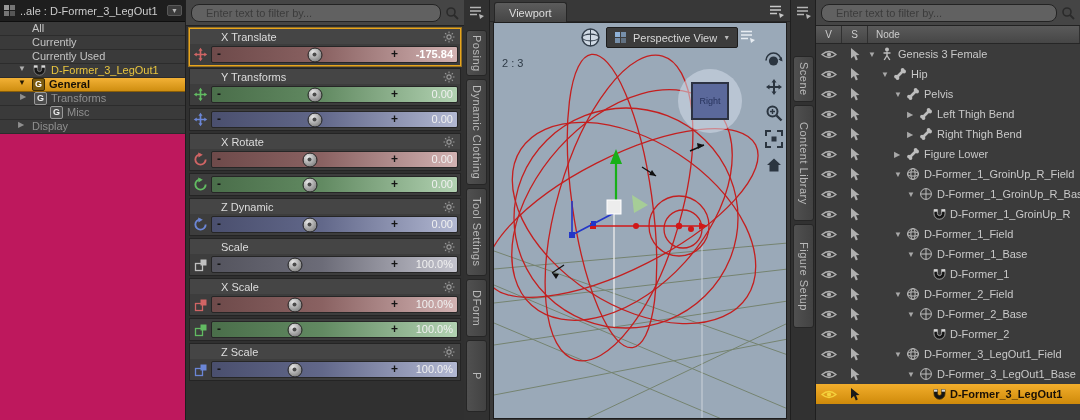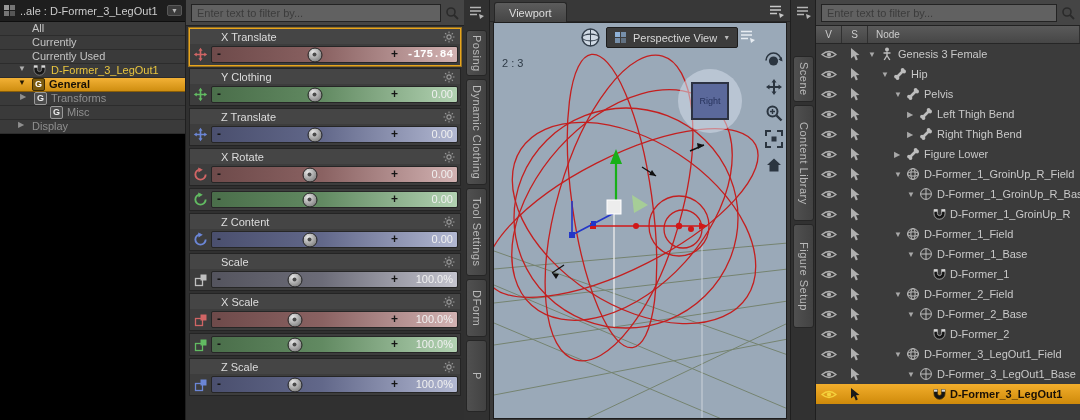--- a/index.html
+++ b/index.html
@@ -1,58 +1,58 @@
 <!DOCTYPE html>
 <html><head>
 <meta charset="utf-8">
 <style>
   html,body{margin:0;padding:0;background:#222;}
   .app{position:relative;width:1080px;height:420px;overflow:hidden;background:#333333;
        font-family:"Liberation Sans",sans-serif;font-size:11px;color:#c8c8c8;-webkit-font-smoothing:antialiased;}
   .app *{box-sizing:border-box;}
 
   
-  .left-pane{position:absolute;left:0;top:0;width:186px;height:420px;background:#000000;border-right:1px solid #1f1f1f;}
+  .left-pane{position:absolute;left:0;top:0;width:186px;height:420px;background:#be185d;border-right:1px solid #1f1f1f;}
   .lp-header{height:22px;background:#1e1e1e;border-bottom:1px solid #0f0f0f;display:flex;align-items:center;gap:4px;padding:0 3px;color:#cccccc;cursor:pointer;}
   .lp-htext{white-space:nowrap;overflow:hidden;flex:1;}
   .lp-harrow{background:#3c3c3c;border:1px solid #585858;color:#b5b5b5;font-size:7px;padding:1px 3px;border-radius:2px;}
   .lp-hicon{display:flex;align-items:center;}
   .lp-row{height:14px;display:flex;align-items:flex-start;gap:4px;padding:0 18px;background:#3a3a3a;border-bottom:1px solid #2c2c2c;color:#c4c4c4;cursor:pointer;}
   .lp-row .arrow{width:10px;font-size:8px;color:#aeaeae;flex:none;}
   .lp-row.dim{color:#8f8f8f;}
   .lp-row.dim .arrow{color:#8f8f8f;}
   .lp-row .ylw{color:#e9c63f;}
   .lp-row.hl{background:linear-gradient(#f2b136,#cf8e10);color:#181006;font-weight:bold;border-bottom:1px solid #8a5e08;}
   .lp-row.hl .arrow{color:#241803;}
   .gbox{width:13px;height:13px;flex:none;border:1px solid #9a9a9a;background:#4d4d4d;color:#ececec;font-size:9px;font-weight:bold;
         display:flex;align-items:center;justify-content:center;border-radius:2px;line-height:1;}
   .lp-row.hl .gbox{background:#7a5a0e;border-color:#3d2c05;color:#ffffff;}
   .icon{display:inline-flex;align-items:center;justify-content:center;flex:none;}
 
   
   .params-pane{position:absolute;left:186px;top:0;width:278px;height:420px;background:#303030;overflow:hidden;}
   .filter-bar{height:26px;display:flex;align-items:center;gap:4px;background:#454545;border-bottom:1px solid #222;padding:0 5px;}
-  .filter-input{flex:1;height:18px;background:#616161;border:1px solid #232323;border-radius:0;color:#1d1d1d;font-size:11px;padding:0 5px;font-family:inherit;outline:none;}
+  .filter-input{flex:1;height:18px;background:#616161;border:1px solid #232323;border-radius:8px;color:#1d1d1d;font-size:11px;padding:0 14px;font-family:inherit;outline:none;}
   .filter-input::placeholder{color:#3c3c3c;opacity:1;}
   .slider-block{margin:2px 3px 2px 3px;border:1px solid #242424;background:#3d3d3d;}
   .slider-block.sel{border:1px solid #e7a51c;box-shadow:0 0 0 1px rgba(231,165,28,.55);}
   .sl-label-row{height:15px;display:flex;align-items:center;background:#454545;padding:0 5px;color:#dddddd;}
   .sl-label{padding-left:26px;font-size:11px;}
   .sl-gear{margin-left:auto;display:flex;cursor:pointer;}
   .sl-row{height:21px;position:relative;}
   .sl-type{position:absolute;left:1px;top:2px;width:19px;height:17px;display:flex;align-items:center;justify-content:center;}
   .sl-track{position:absolute;left:21px;right:2px;top:2px;bottom:2px;border:1px solid #262626;border-radius:2px;cursor:pointer;}
   .ax-x .sl-track{background:linear-gradient(to right,#6e4a4a,#8a6262 45%,#d2b2b2);}
   .ax-y .sl-track{background:linear-gradient(to right,#4a6e4a,#628a62 45%,#b2d2b2);}
   .ax-z .sl-track{background:linear-gradient(to right,#4a4f6e,#62688a 45%,#b2b8d2);}
   .ax-a .sl-track{background:linear-gradient(to right,#54545e,#6c6c78 45%,#c4c4ce);}
   .sl-minus{position:absolute;left:27px;top:3px;color:#151515;font-weight:bold;font-size:12px;line-height:15px;cursor:pointer;}
   .sl-plus{position:absolute;right:62px;top:3px;color:#151515;font-weight:bold;font-size:12px;line-height:15px;cursor:pointer;}
   .sl-value{position:absolute;right:7px;top:4px;color:#f0f0f0;font-size:11px;text-align:right;}
-  .sel .sl-value{font-weight:bold;color:#ffffff;font-family:Liberation Mono, monospace;}
+  .sel .sl-value{font-weight:bold;color:#ffffff;}
   .sl-handle{position:absolute;top:50%;width:15px;height:15px;border-radius:50%;border:1px solid #262626;
              background:radial-gradient(circle at 35% 30%,#e9e9e9,#a0a0a0 55%,#6d6d6d);transform:translate(-50%,-50%);cursor:grab;}
   .sl-handle::after{content:"";position:absolute;left:50%;top:50%;width:4px;height:4px;margin:-2px 0 0 -2px;border-radius:50%;background:#4a4a4a;}
 
   
   .ltabs{position:absolute;left:464px;top:0;width:26px;height:420px;background:#313131;border-right:1px solid #1f1f1f;}
   .rtabs{position:absolute;left:790px;top:0;width:26px;height:420px;background:#313131;border-left:1px solid #1f1f1f;border-right:1px solid #1f1f1f;}
   .strip-menu{position:absolute;left:5px;top:5px;cursor:pointer;}
   .vtab{position:absolute;left:2px;width:21px;background:linear-gradient(to right,#505050,#424242);border:1px solid #262626;border-radius:3px;
         color:#b9b9b9;writing-mode:vertical-rl;display:flex;align-items:center;justify-content:center;font-size:11px;letter-spacing:.5px;cursor:pointer;white-space:nowrap;overflow:hidden;}
@@ -190,21 +190,21 @@
             </span>
             <div class="sl-track"></div>
             <span class="sl-minus">-</span>
             <span class="sl-plus">+</span>
             <span class="sl-value">-175.84</span>
             <span class="sl-handle" style="left: calc(42% + 11.34px);"></span>
           </div>
         </div>
         <div class="slider-block ax-y">
           <div class="sl-label-row">
-            <span class="sl-label">Y Clothing</span>
+            <span class="sl-label">Y Transforms</span>
             <span class="sl-gear icon">
               <svg width="12" height="12" viewBox="0 0 12 12">
                 <g stroke="#9a9a9a" stroke-width="1.1">
                   <circle cx="6" cy="6" r="2.1" fill="none"></circle>
                   <path d="M6,.5 V2.2 M6,9.8 V11.5 M.5,6 H2.2 M9.8,6 H11.5 M2.1,2.1 L3.3,3.3 M8.7,8.7 L9.9,9.9 M9.9,2.1 L8.7,3.3 M3.3,8.7 L2.1,9.9"></path>
                 </g>
               </svg>
             </span>
           </div>
           <div class="sl-row">
@@ -214,31 +214,20 @@
               </svg>
             </span>
             <div class="sl-track"></div>
             <span class="sl-minus">-</span>
             <span class="sl-plus">+</span>
             <span class="sl-value">0.00</span>
             <span class="sl-handle" style="left: calc(42% + 11.34px);"></span>
           </div>
         </div>
         <div class="slider-block ax-z">
-          <div class="sl-label-row">
-            <span class="sl-label">Z Translate</span>
-            <span class="sl-gear icon">
-              <svg width="12" height="12" viewBox="0 0 12 12">
-                <g stroke="#9a9a9a" stroke-width="1.1">
-                  <circle cx="6" cy="6" r="2.1" fill="none"></circle>
-                  <path d="M6,.5 V2.2 M6,9.8 V11.5 M.5,6 H2.2 M9.8,6 H11.5 M2.1,2.1 L3.3,3.3 M8.7,8.7 L9.9,9.9 M9.9,2.1 L8.7,3.3 M3.3,8.7 L2.1,9.9"></path>
-                </g>
-              </svg>
-            </span>
-          </div>
           <div class="sl-row">
             <span class="sl-type icon">
               <svg width="15" height="15" viewBox="0 0 18 18">
                 <path d="M9,1 L11.5,4.5 H10 V8 H13.5 V6.5 L17,9 L13.5,11.5 V10 H10 V13.5 H11.5 L9,17 L6.5,13.5 H8 V10 H4.5 V11.5 L1,9 L4.5,6.5 V8 H8 V4.5 H6.5Z" fill="#6b86d6"></path>
               </svg>
             </span>
             <div class="sl-track"></div>
             <span class="sl-minus">-</span>
             <span class="sl-plus">+</span>
             <span class="sl-value">0.00</span>
@@ -281,21 +270,21 @@
             </span>
             <div class="sl-track"></div>
             <span class="sl-minus">-</span>
             <span class="sl-plus">+</span>
             <span class="sl-value">0.00</span>
             <span class="sl-handle" style="left: calc(40% + 11.8px);"></span>
           </div>
         </div>
         <div class="slider-block ax-z">
           <div class="sl-label-row">
-            <span class="sl-label">Z Content</span>
+            <span class="sl-label">Z Dynamic</span>
             <span class="sl-gear icon">
               <svg width="12" height="12" viewBox="0 0 12 12">
                 <g stroke="#9a9a9a" stroke-width="1.1">
                   <circle cx="6" cy="6" r="2.1" fill="none"></circle>
                   <path d="M6,.5 V2.2 M6,9.8 V11.5 M.5,6 H2.2 M9.8,6 H11.5 M2.1,2.1 L3.3,3.3 M8.7,8.7 L9.9,9.9 M9.9,2.1 L8.7,3.3 M3.3,8.7 L2.1,9.9"></path>
                 </g>
               </svg>
             </span>
           </div>
           <div class="sl-row">

